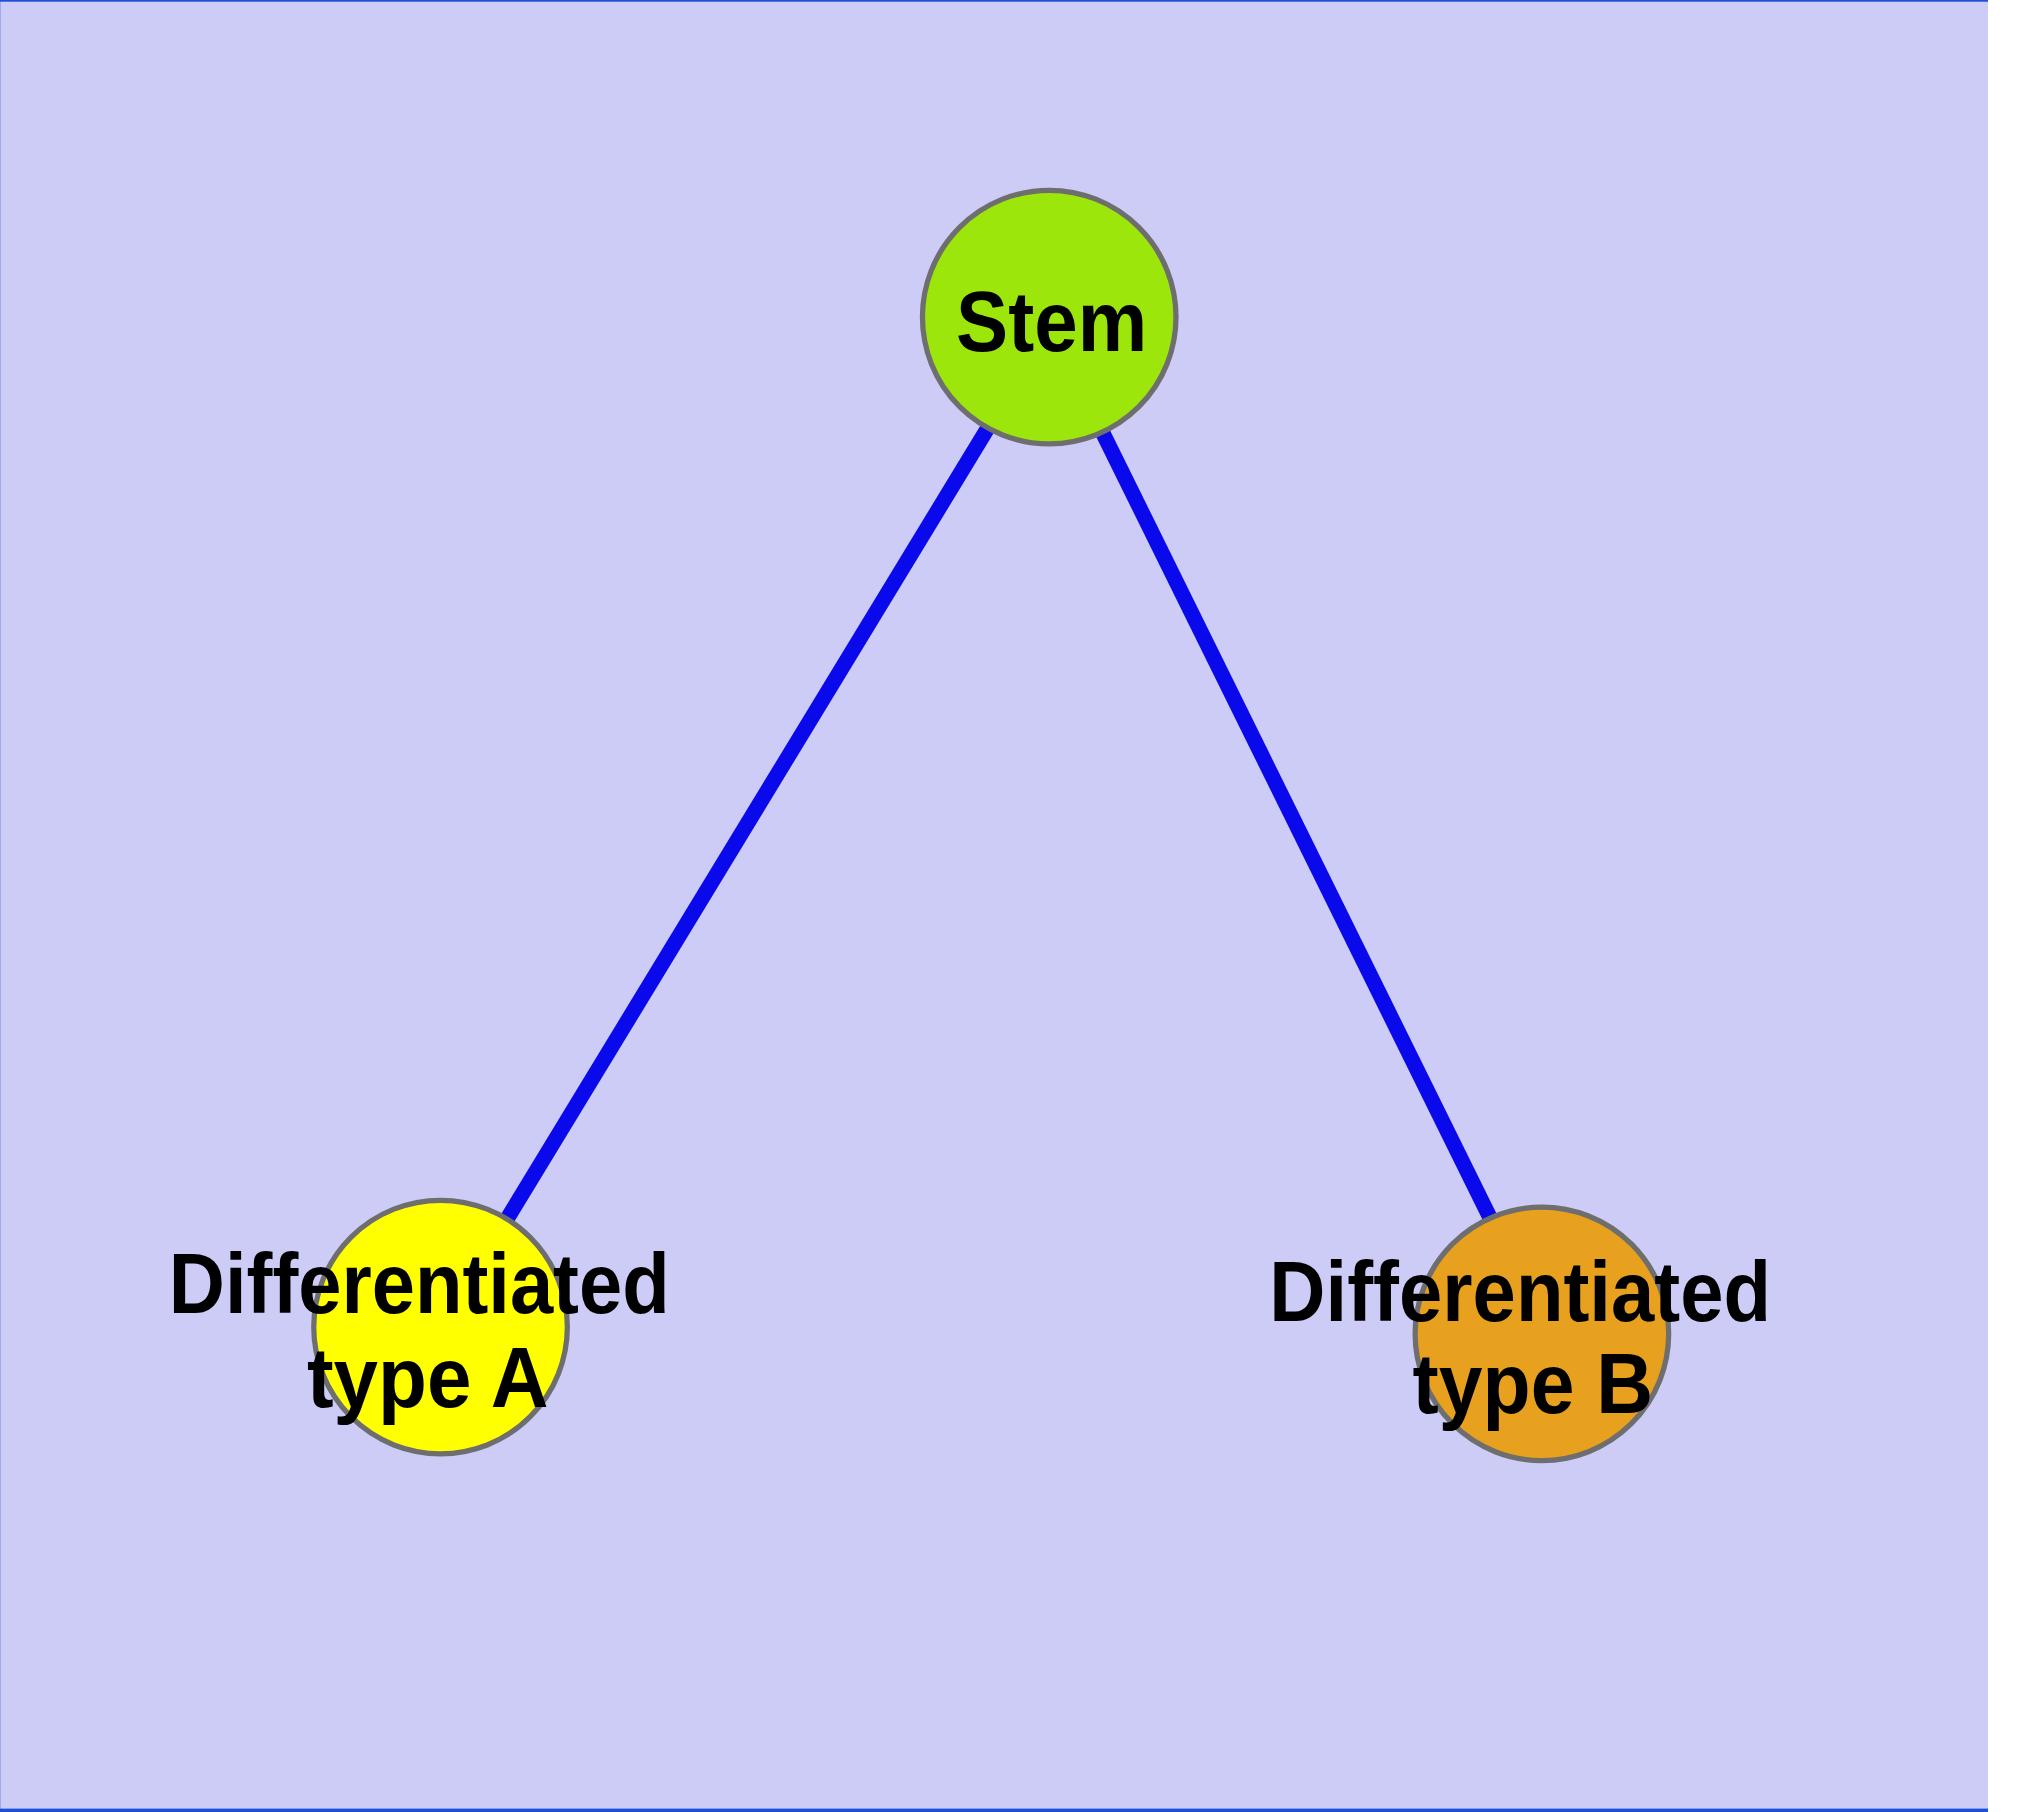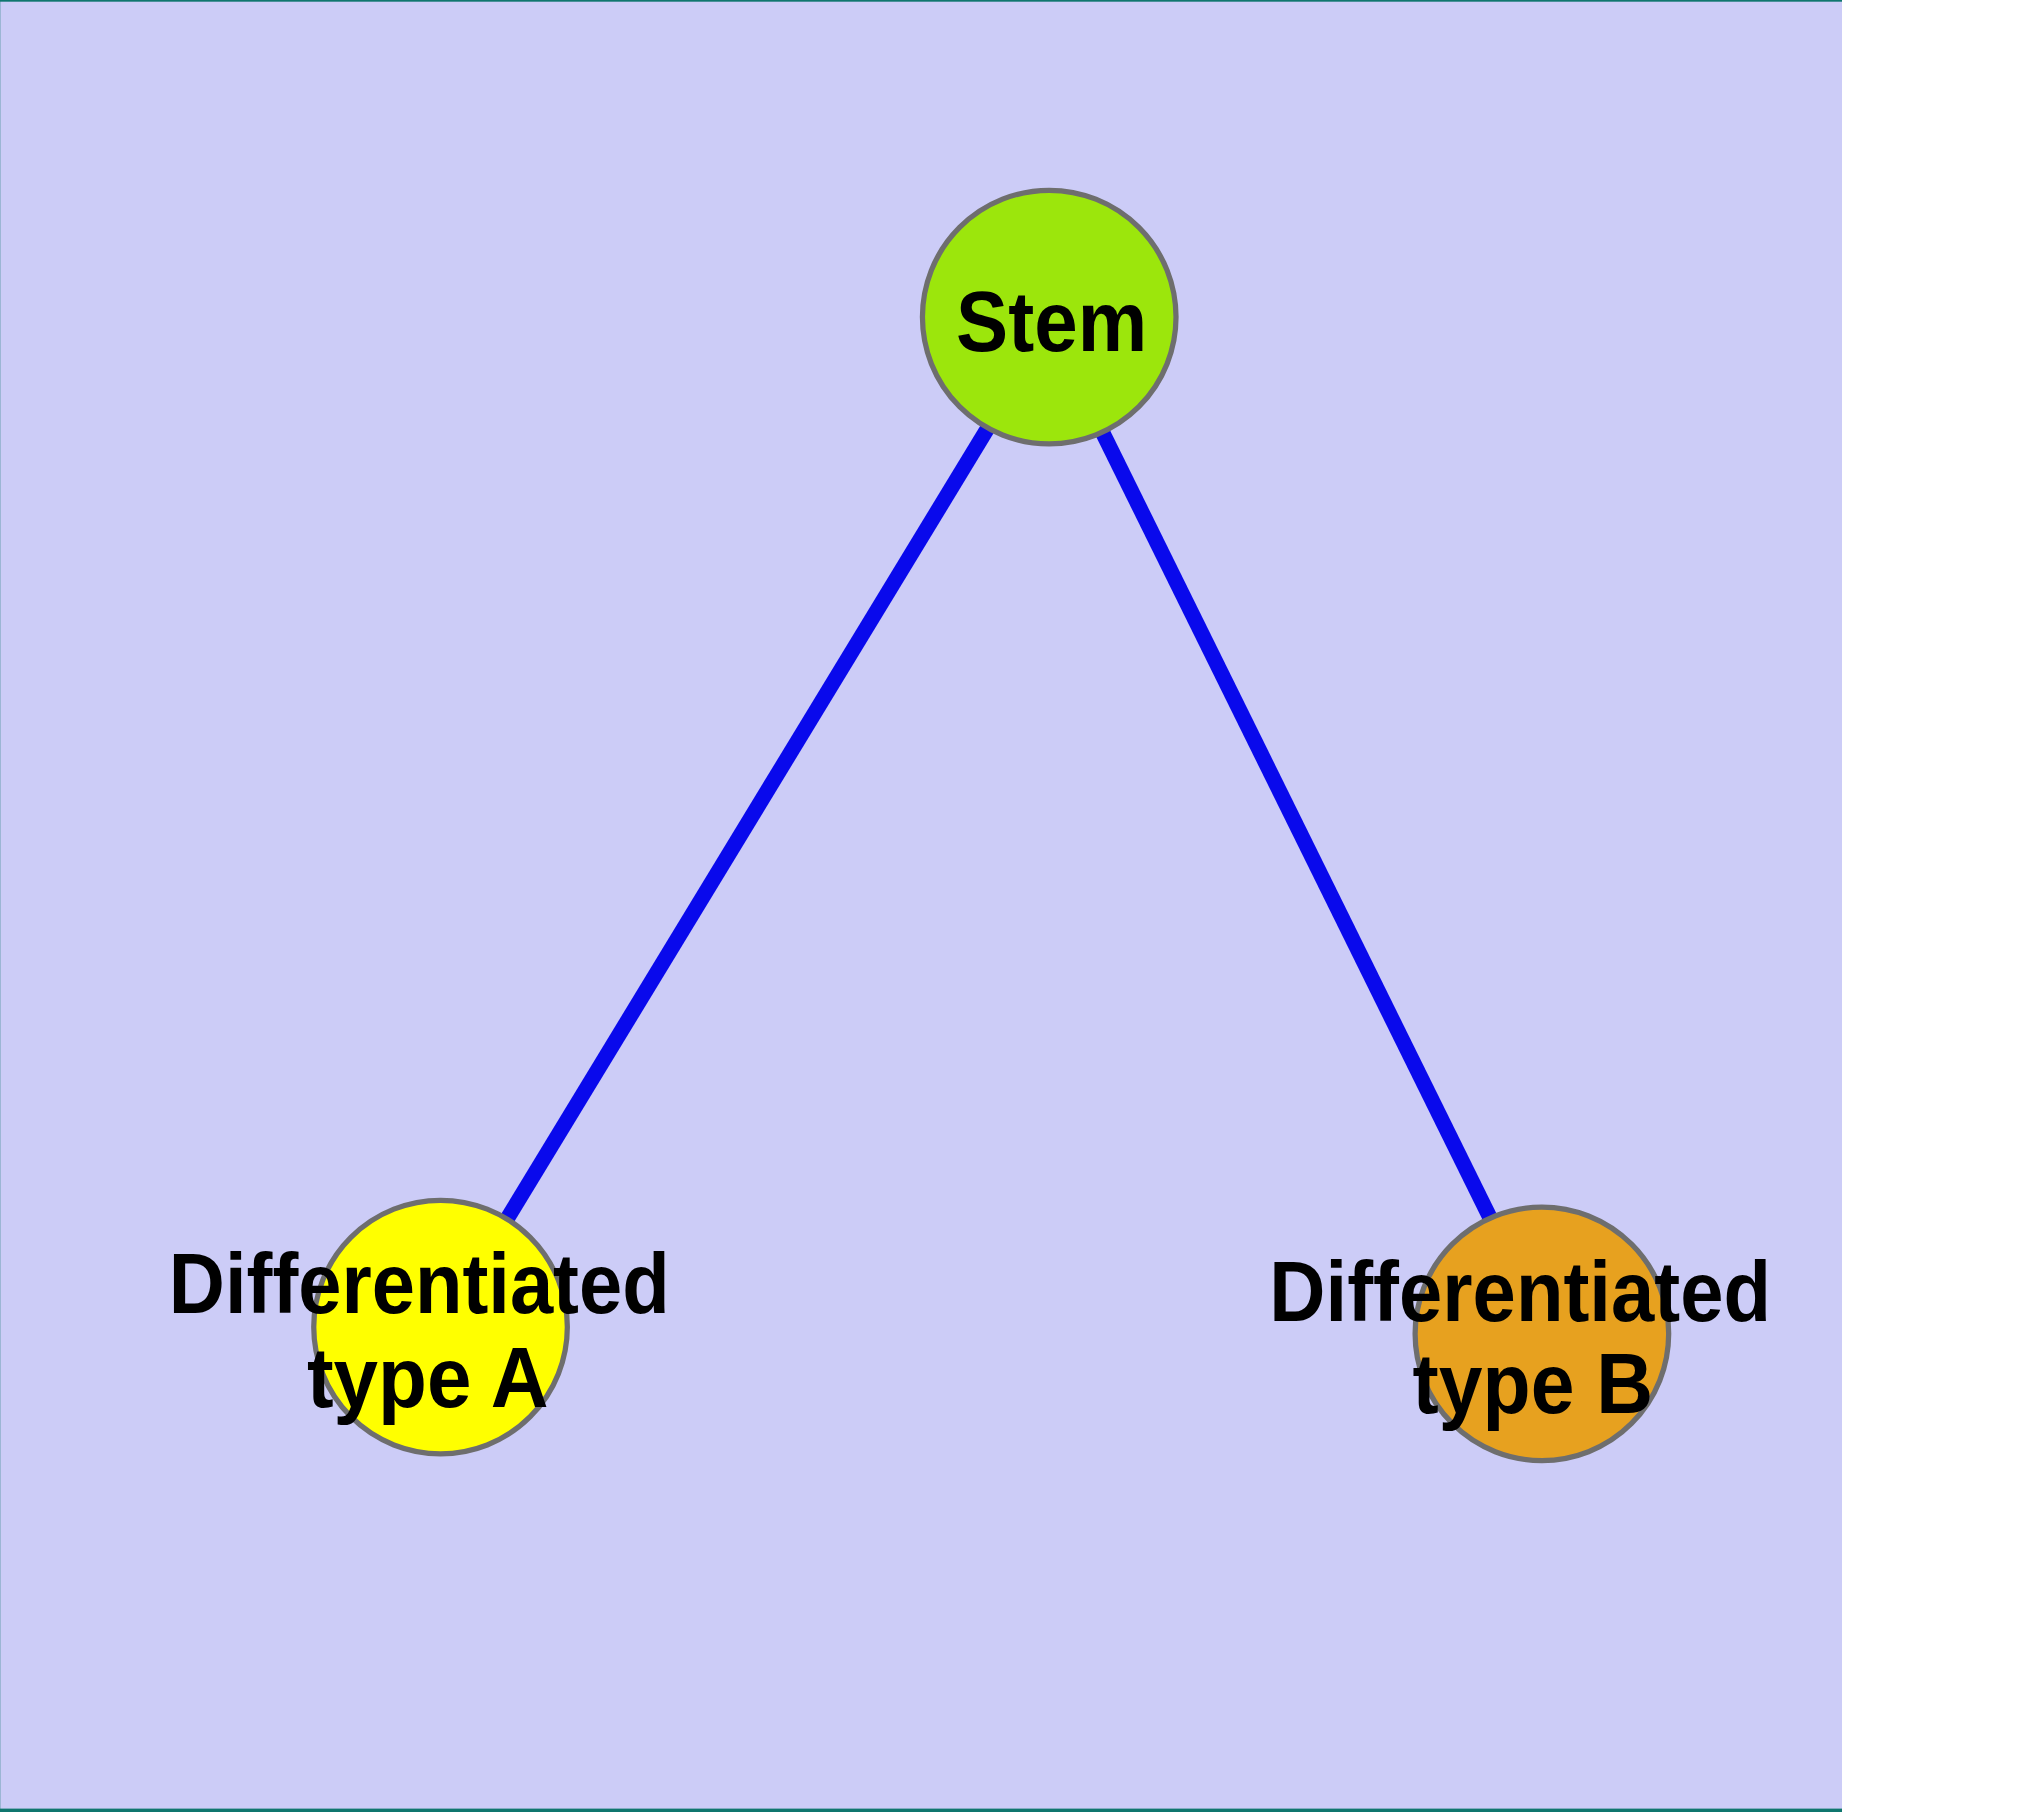--- a/index.html
+++ b/index.html
@@ -1,16 +1,16 @@
 <!DOCTYPE html>
 <html style="font-size:13.6px"><head>
 <meta charset="utf-8">
 <style>
 html,body{margin:0;padding:0;background:#ffffff;}
-.page{position:relative;width:1842px;height:1812px;background:#0f766e;overflow:hidden;}
+.page{position:relative;width:1988px;height:1812px;background:#1d4ed8;overflow:hidden;}
 </style>
 </head>
 <body>
 <div class="page">
 <svg width="2021" height="1812" viewBox="0 0 2384 2138" style="position:absolute;left:0;top:0;">
   <rect x="0" y="2" width="2384" height="2132" fill="#ccccf7"></rect>
   <line x1="1244.8" y1="374.2" x2="520.4" y2="1565.85" stroke="#0909ec" stroke-width="18"></line>
   <line x1="1233.5" y1="374.2" x2="1825.5" y2="1574" stroke="#0909ec" stroke-width="18"></line>
   <circle cx="1237.7" cy="374.1" r="149.6" fill="#9ce60c" stroke="#6e6e6e" stroke-width="6.2"></circle>
   <circle cx="519.5" cy="1565.8" r="149.6" fill="#ffff00" stroke="#6e6e6e" stroke-width="6.2"></circle>

